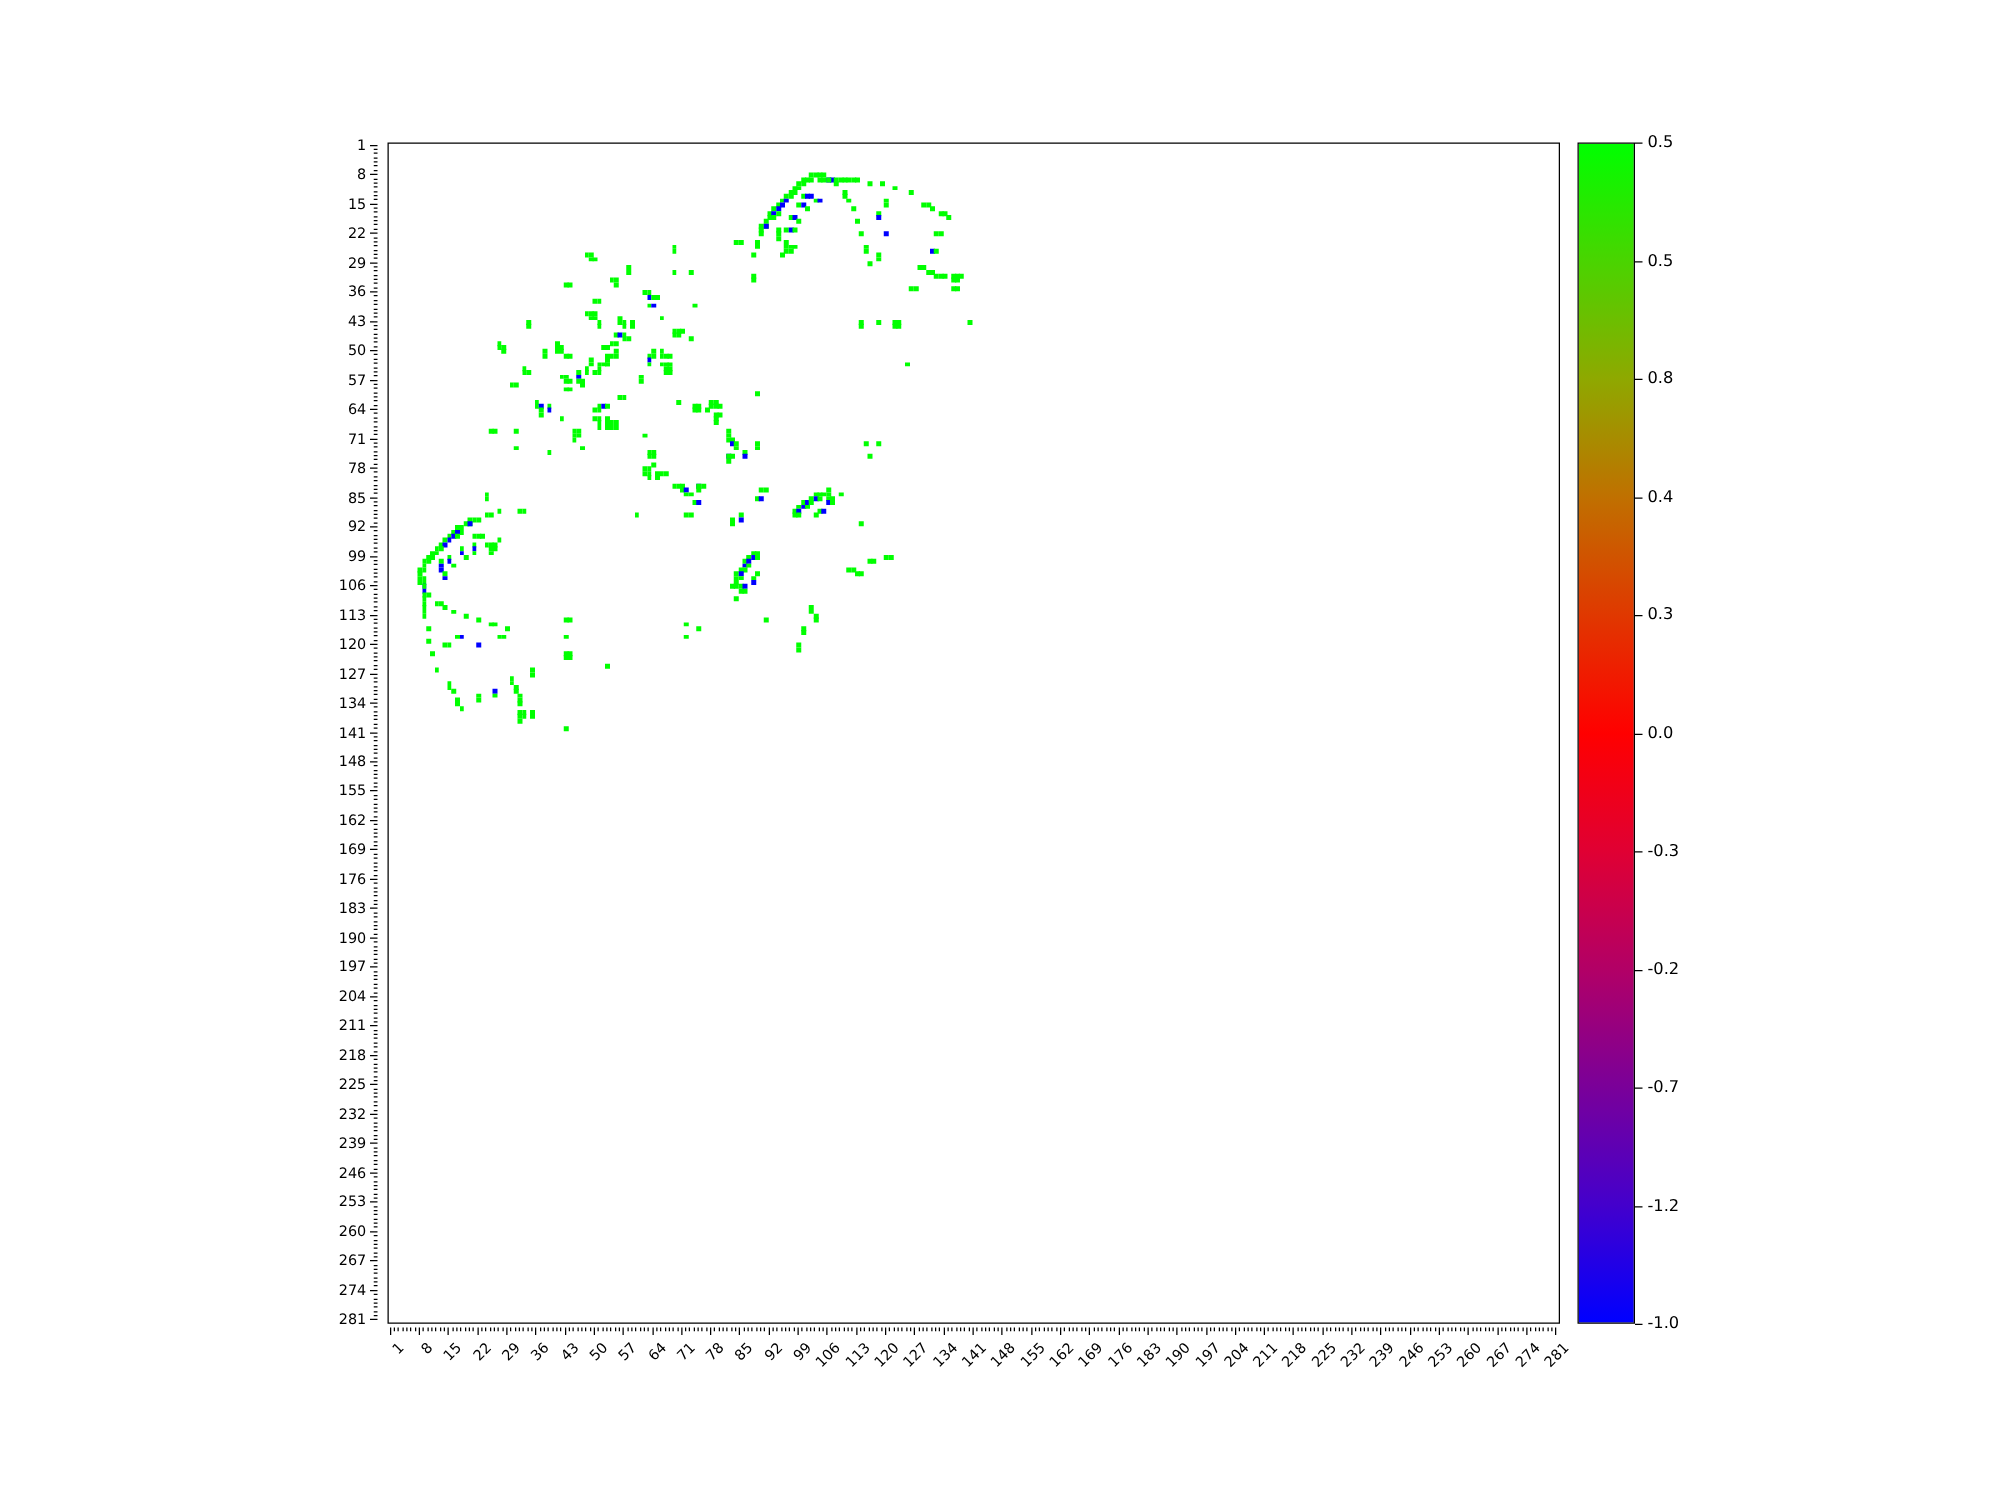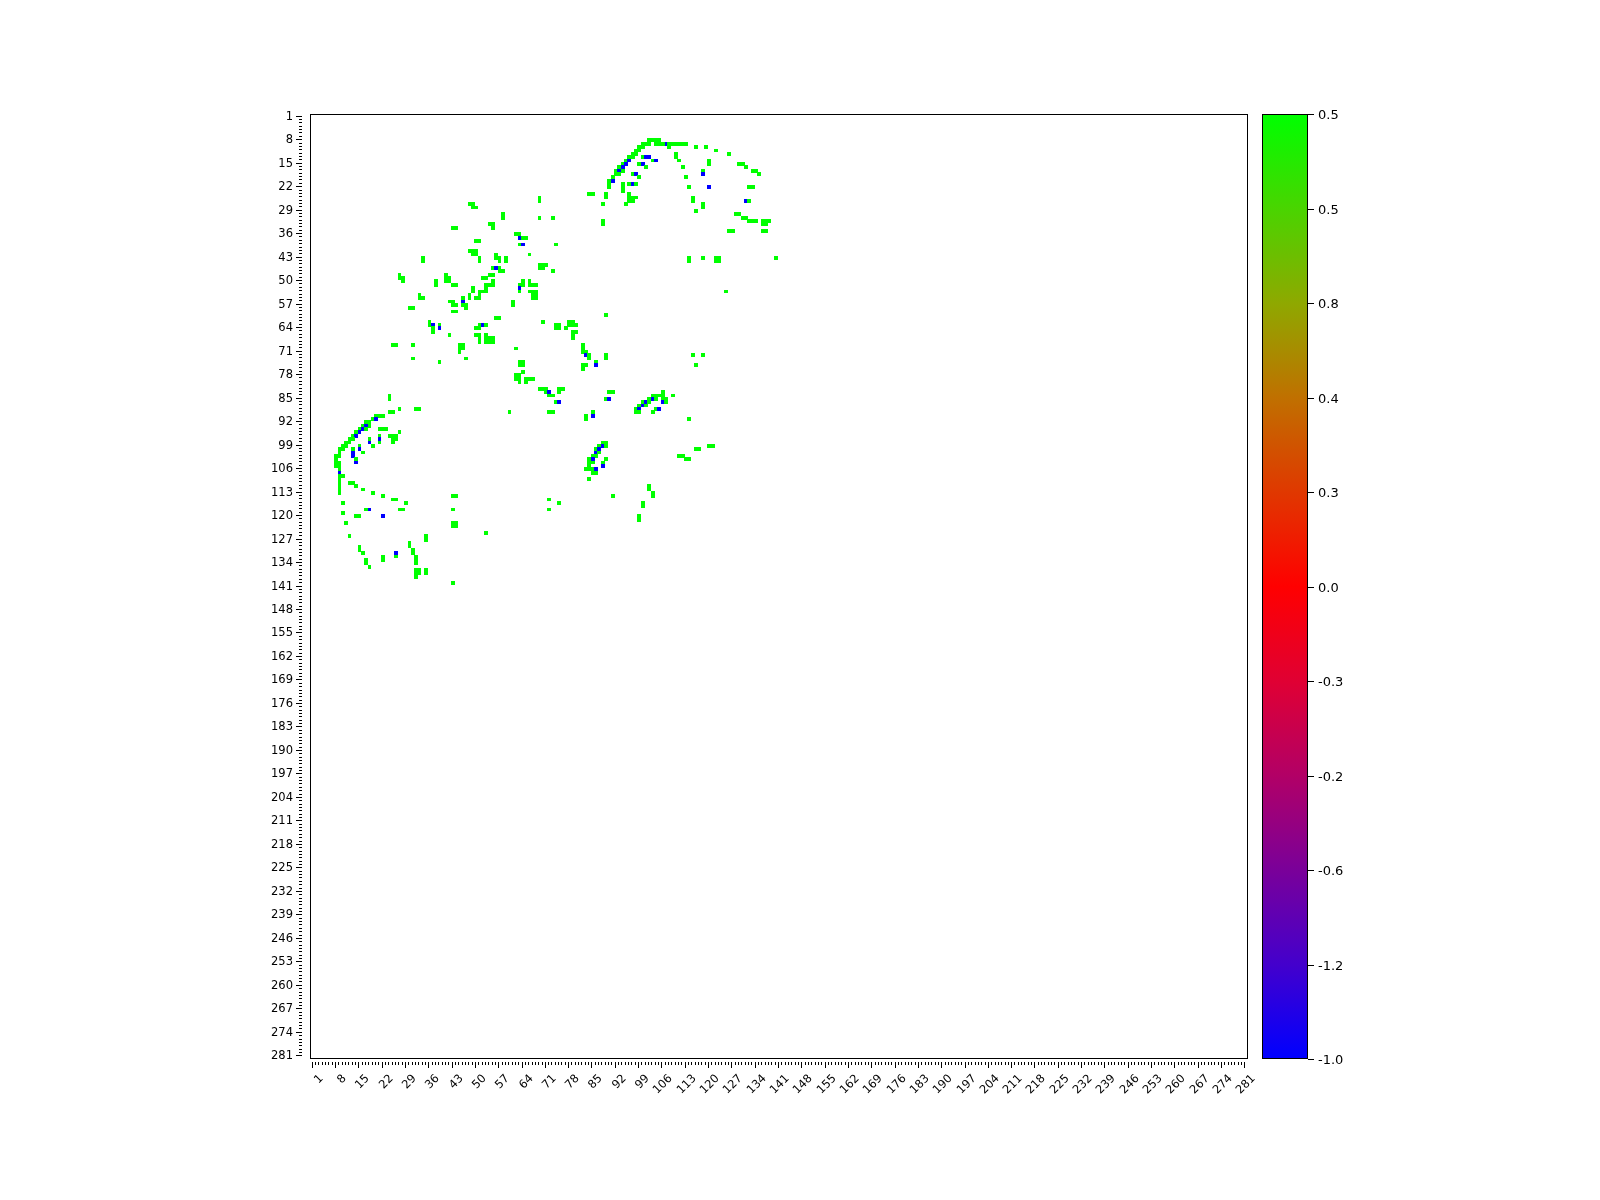--- a/index.html
+++ b/index.html
@@ -1384,20 +1384,20 @@
       <div class="cblabel" style="top: 283.5px;">0.4</div>
       <div class="cbtick" style="top: 378px;"></div>
       <div class="cblabel" style="top: 378px;">0.3</div>
       <div class="cbtick" style="top: 472.5px;"></div>
       <div class="cblabel" style="top: 472.5px;">0.0</div>
       <div class="cbtick" style="top: 567px;"></div>
       <div class="cblabel" style="top: 567px;">-0.3</div>
       <div class="cbtick" style="top: 661.5px;"></div>
       <div class="cblabel" style="top: 661.5px;">-0.2</div>
       <div class="cbtick" style="top: 756px;"></div>
-      <div class="cblabel" style="top: 756px;">-0.6</div>
+      <div class="cblabel" style="top: 756px;">-0.7</div>
       <div class="cbtick" style="top: 850.5px;"></div>
       <div class="cblabel" style="top: 850.5px;">-1.2</div>
       <div class="cbtick" style="top: 945px;"></div>
       <div class="cblabel" style="top: 945px;">-1.0</div>
     </div>
 
 </div>
 
 </body></html>

